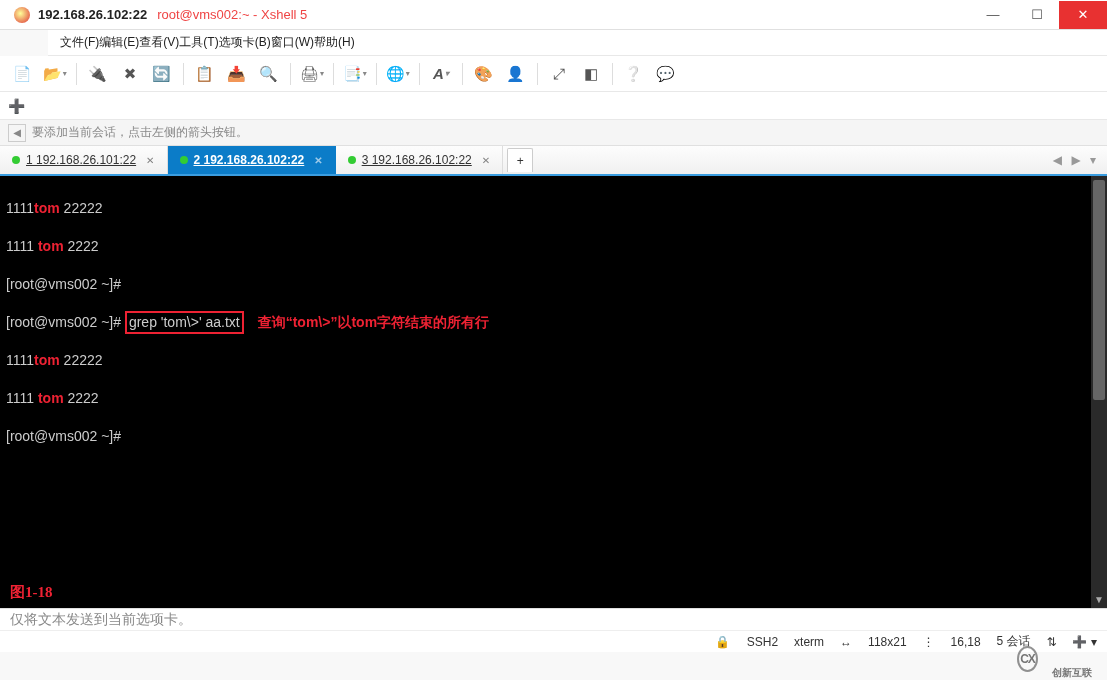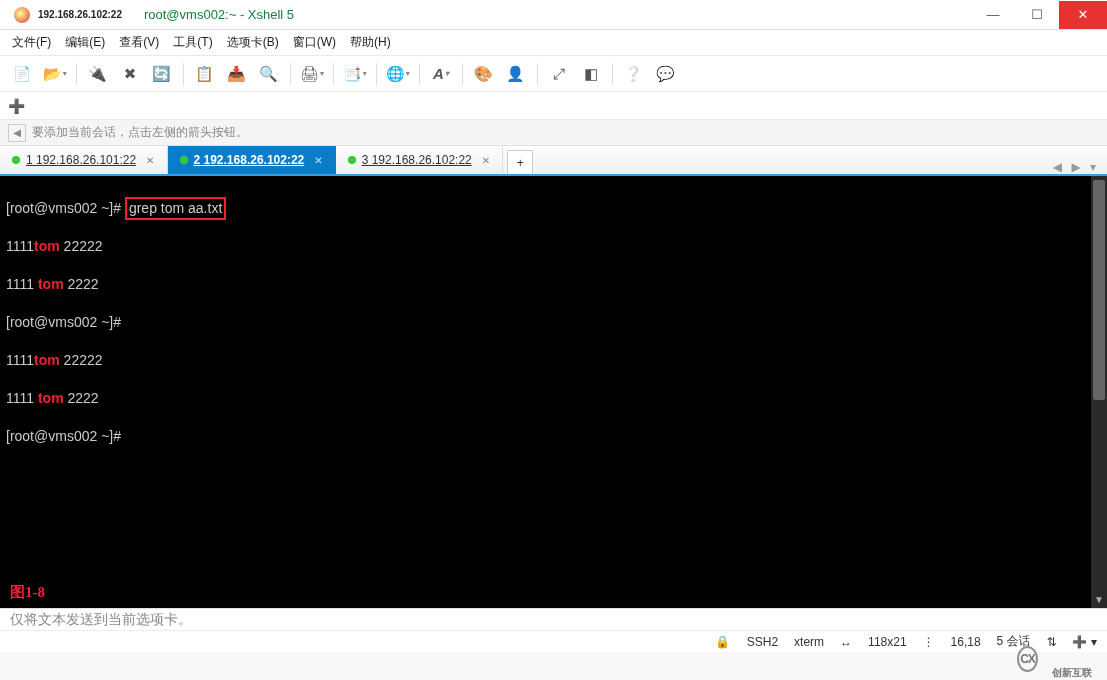--- a/index.html
+++ b/index.html
@@ -1,47 +1,47 @@
 <!DOCTYPE html>
 <html><head>
 <meta charset="utf-8">
 <style>
 * { margin: 0; padding: 0; box-sizing: border-box; font-family: "Microsoft YaHei", Tahoma, sans-serif; }
 body { width: 1107px; height: 680px; background: #f8f8f8; overflow: hidden; position: relative; font-size: 12px; }
 
 
 .titlebar { height: 30px; background: #fff; display: flex; align-items: center; border-bottom: 1px solid #e0e0e0; }
 .titlebar .icon { width: 16px; height: 16px; margin: 0 8px 0 14px; background: radial-gradient(circle at 40% 40%, #ff9, #d33); border-radius: 50%; }
-.titlebar .primary { font-weight: bold; font-size: 10px; color: #222; }
-.titlebar .secondary { color: #15803d; margin-left: 22px; font-size: 13px; }
+.titlebar .primary { font-weight: bold; font-size: 13px; color: #222; }
+.titlebar .secondary { color: #ef4444; margin-left: 10px; font-size: 13px; }
 .titlebar .spacer { flex: 1; }
 .titlebar .winbtn { width: 44px; height: 28px; display: flex; align-items: center; justify-content: center; color: #555; font-size: 13px; }
 .titlebar .winbtn.close { background: #e83131; color: #fff; width: 48px; }
 
 
-.menubar { height: 26px; background: #fff; display: flex; align-items: center; padding: 0 12px; gap: 14px; font-size: 12px; color: #222; border-bottom: 1px solid #e8e8e8; }
+.menubar { height: 26px; background: #fff; display: flex; align-items: center; padding: 0 12px; font-size: 12px; color: #222; border-bottom: 1px solid #e8e8e8; margin-left: 48px; }
 .menubar span { cursor: default; }
 
 
 .toolbar { height: 36px; background: #fff; display: flex; align-items: center; padding: 0 10px; gap: 6px; border-bottom: 1px solid #e8e8e8; }
 .toolbar .tbtn { width: 26px; height: 26px; display: flex; align-items: center; justify-content: center; color: #555; border-radius: 2px; font-size: 15px; }
 .toolbar .tbtn.dd::after { content: "▾"; font-size: 8px; margin-left: 1px; color: #888; }
 .toolbar .sep { width: 1px; height: 22px; background: #ddd; margin: 0 2px; }
 
 
 .addressbar { height: 28px; background: #fff; display: flex; align-items: center; padding: 0 4px; border-bottom: 1px solid #e8e8e8; }
 .addressbar .addbtn { width: 26px; height: 22px; display: flex; align-items: center; justify-content: center; color: #888; font-size: 14px; }
 .addressbar input { flex: 1; border: none; outline: none; font-size: 12px; color: #555; padding: 4px 6px; background: transparent; font-family: Consolas, monospace; }
 
 
 .hintbar { height: 26px; background: #f5f5f5; display: flex; align-items: center; padding: 0 8px; gap: 6px; color: #888; font-size: 12px; border-bottom: 1px solid #e0e0e0; }
 .hintbar .arrowbtn { width: 18px; height: 18px; border: 1px solid #ccc; display: flex; align-items: center; justify-content: center; font-size: 10px; color: #888; }
 
 
-.tabsrow { height: 30px; background: linear-gradient(#fdfdfd,#f0f0f0); display: flex; align-items: flex-end; border-bottom: 2px solid #3a9de0; position: relative; }
+.tabsrow { height: 30px; background: linear-gradient(#fdfdfd,#f0f0f0); display: flex; align-items: center; border-bottom: 2px solid #3a9de0; position: relative; }
 .tab { height: 28px; display: flex; align-items: center; padding: 0 12px; gap: 6px; font-size: 12px; color: #333; border-right: 1px solid #ddd; cursor: default; }
 .tab.active { background: #0b7cc8; color: #fff; border-color: #0b7cc8; font-weight: bold; }
 .tab .dot { width: 8px; height: 8px; border-radius: 50%; }
 .tab .dot.green { background: #3c3; }
 .tab .close { font-size: 10px; color: inherit; opacity: .6; margin-left: 4px; }
 .tab.addtab { width: 26px; justify-content: center; border: 1px solid #ccc; border-bottom: none; background: #fff; height: 24px; border-radius: 2px 2px 0 0; margin-left: 4px; }
 .tabsrow .navarrows { margin-left: auto; margin-right: 8px; color: #999; font-size: 12px; letter-spacing: 3px; }
 
 
 .terminal { height: 432px; background: #000; color: #ccc; font-family: "Courier New", monospace; font-size: 14px; line-height: 19px; padding: 4px 6px; position: relative; overflow: hidden; white-space: pre; }
@@ -139,33 +139,33 @@
   <div class="tab">
     <span class="dot green"></span>
     <span style="text-decoration:underline">3 192.168.26.102:22</span>
     <span class="close">✕</span>
   </div>
   <div class="tab addtab">+</div>
   <div class="navarrows">◀ ▶ ▾</div>
 </div>
 
 <div class="terminal">
-<div><span>[root@vms002 ~]#</span> <span class="redbox">grep tom aa.txt</span></div>
 <div><span>1111</span><span class="hl-tom">tom</span><span> 22222</span></div>
 <div><span>1111 </span><span class="hl-tom">tom</span><span> 2222</span></div>
 <div><span>[root@vms002 ~]#</span></div>
+<div><span>[root@vms002 ~]#</span> <span class="redbox">grep 'tom\&gt;' aa.txt</span><span class="annot">查询“tom\&gt;”以tom字符结束的所有行</span></div>
 <div><span>1111</span><span class="hl-tom">tom</span><span> 22222</span></div>
 <div><span>1111 </span><span class="hl-tom">tom</span><span> 2222</span></div>
 <div><span>[root@vms002 ~]#</span></div>
 
 
 
 
 
-<div class="figlabel">图1-8</div>
+<div class="figlabel">图1-18</div>
 <div class="scrollbar">
   <div class="arrow up">▲</div>
   <div class="thumb"></div>
   <div class="arrow down">▼</div>
 </div>
 </div>
 
 <div class="footer1">仅将文本发送到当前选项卡。</div>
 <div class="footer2">
   <span>🔒</span>

